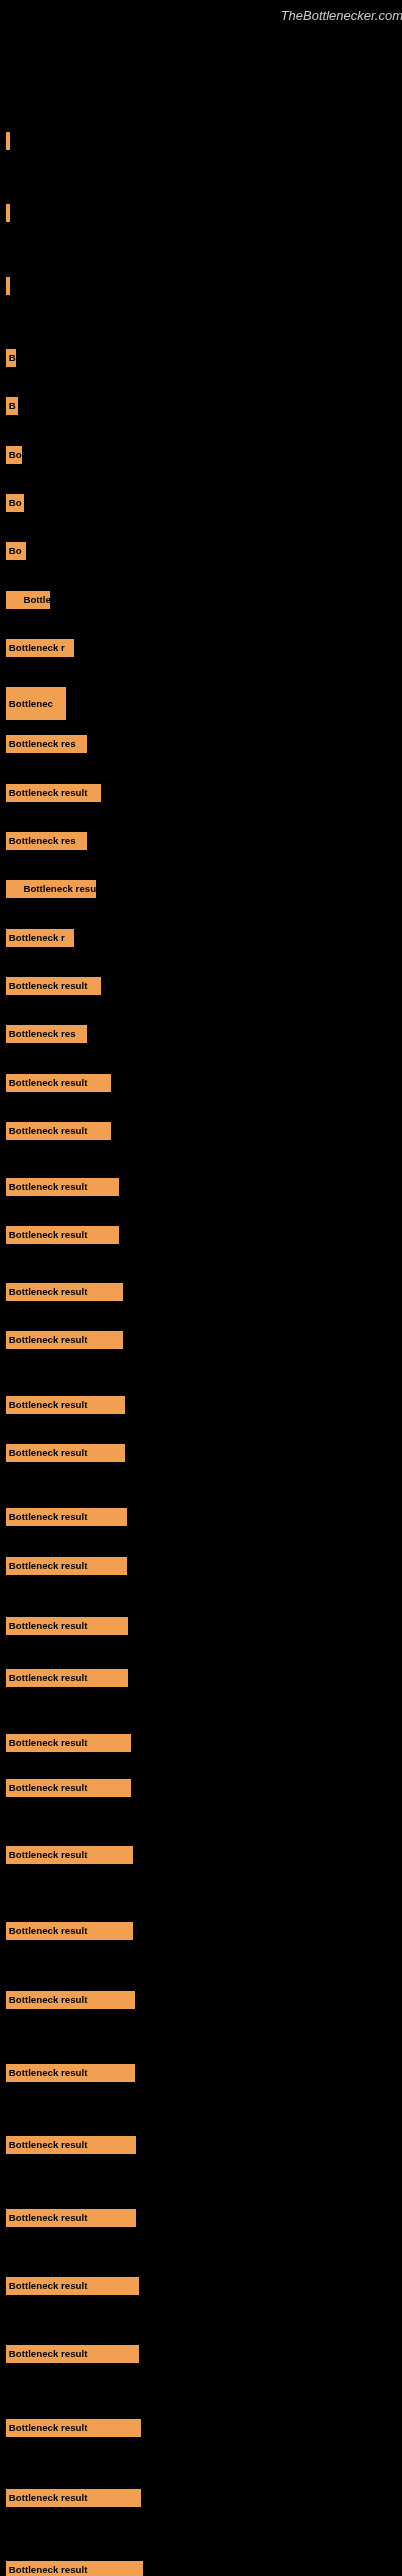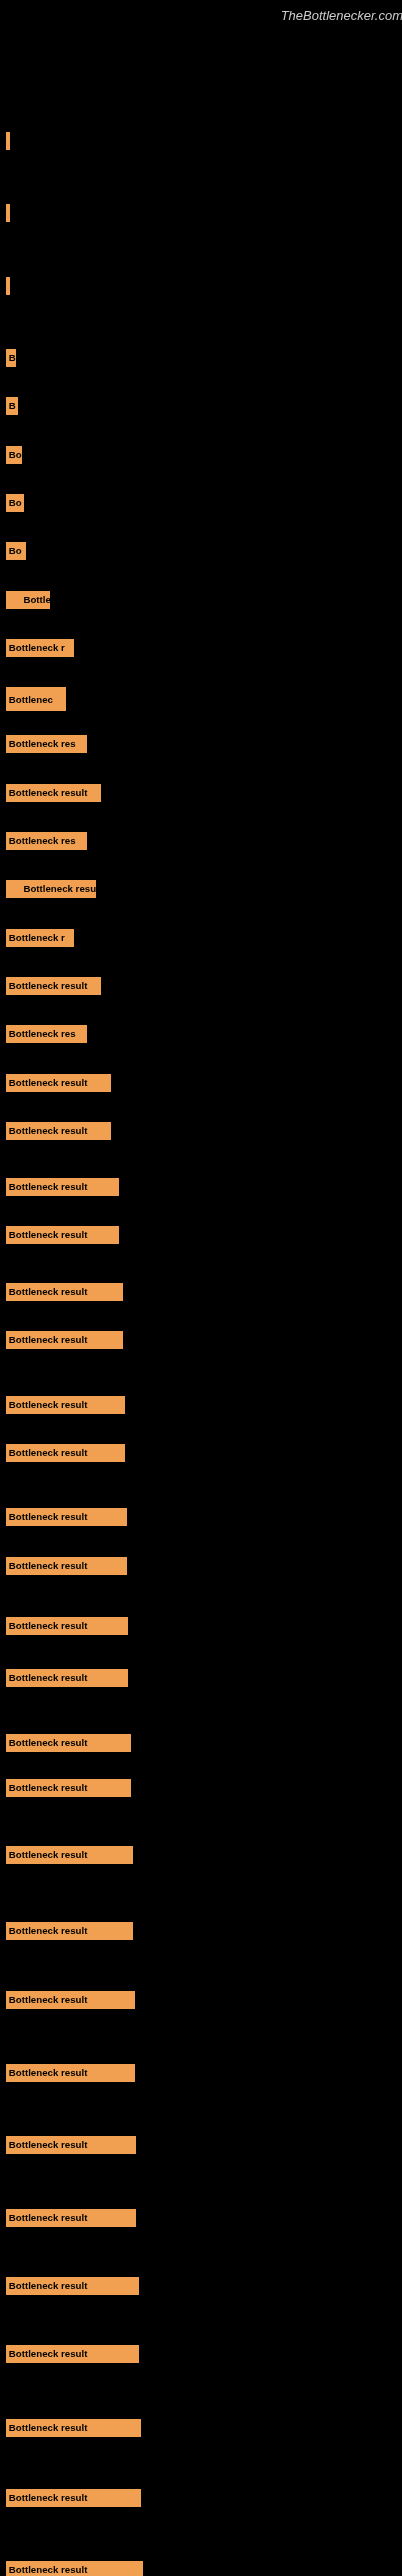--- a/index.html
+++ b/index.html
@@ -29,21 +29,21 @@
 <div style="position: absolute; top: 105px; left: 6.4px; height: 17.7px; width: 3.2px; background-color: rgb(240, 160, 80); display: flex; align-items: center; padding-left: 2.4px; overflow: hidden; font-size: 9.7px; font-weight: bold; color: rgb(0, 0, 0); white-space: nowrap;"></div>
     <div style="position: absolute; top: 177px; left: 6.4px; height: 17.7px; width: 3.2px; background-color: rgb(240, 160, 80); display: flex; align-items: center; padding-left: 2.4px; overflow: hidden; font-size: 9.7px; font-weight: bold; color: rgb(0, 0, 0); white-space: nowrap;"></div>
     <div style="position: absolute; top: 250px; left: 6.4px; height: 17.7px; width: 3.2px; background-color: rgb(240, 160, 80); display: flex; align-items: center; padding-left: 2.4px; overflow: hidden; font-size: 9.7px; font-weight: bold; color: rgb(0, 0, 0); white-space: nowrap;"></div>
     <div style="position: absolute; top: 322px; left: 6.4px; height: 17.7px; width: 9.7px; background-color: rgb(240, 160, 80); display: flex; align-items: center; padding-left: 2.4px; overflow: hidden; font-size: 9.7px; font-weight: bold; color: rgb(0, 0, 0); white-space: nowrap;">B</div>
     <div style="position: absolute; top: 370px; left: 6.4px; height: 17.7px; width: 11.3px; background-color: rgb(240, 160, 80); display: flex; align-items: center; padding-left: 2.4px; overflow: hidden; font-size: 9.7px; font-weight: bold; color: rgb(0, 0, 0); white-space: nowrap;">B</div>
     <div style="position: absolute; top: 419px; left: 6.4px; height: 17.7px; width: 16px; background-color: rgb(240, 160, 80); display: flex; align-items: center; padding-left: 2.4px; overflow: hidden; font-size: 9.7px; font-weight: bold; color: rgb(0, 0, 0); white-space: nowrap;">Bo</div>
     <div style="position: absolute; top: 467px; left: 6.4px; height: 17.7px; width: 17.7px; background-color: rgb(240, 160, 80); display: flex; align-items: center; padding-left: 2.4px; overflow: hidden; font-size: 9.7px; font-weight: bold; color: rgb(0, 0, 0); white-space: nowrap;">Bo</div>
     <div style="position: absolute; top: 515px; left: 6.4px; height: 17.7px; width: 19.3px; background-color: rgb(240, 160, 80); display: flex; align-items: center; padding-left: 2.4px; overflow: hidden; font-size: 9.7px; font-weight: bold; color: rgb(0, 0, 0); white-space: nowrap;">Bo</div>
     <div style="position: absolute; top: 564px; left: 6.4px; height: 17.7px; width: 44px; background-color: rgb(240, 160, 80); display: flex; align-items: center; padding-left: 17px; overflow: hidden; font-size: 9.7px; font-weight: bold; color: rgb(0, 0, 0); white-space: nowrap;">Bottlen</div>
     <div style="position: absolute; top: 612px; left: 6.4px; height: 17.7px; width: 68px; background-color: rgb(240, 160, 80); display: flex; align-items: center; padding-left: 2.4px; overflow: hidden; font-size: 9.7px; font-weight: bold; color: rgb(0, 0, 0); white-space: nowrap;">Bottleneck r</div>
-    <div style="position: absolute; top: 660px; left: 6.4px; height: 24px; width: 60px; background-color: rgb(240, 160, 80); display: flex; align-items: center; padding-left: 2.4px; overflow: hidden; font-size: 9.7px; font-weight: bold; color: rgb(0, 0, 0); white-space: nowrap;">Bottlenec</div>
+    <div style="position: absolute; top: 660px; left: 6.4px; height: 33px; width: 60px; background-color: rgb(240, 160, 80); display: flex; align-items: center; padding-left: 2.4px; overflow: hidden; font-size: 9.7px; font-weight: bold; color: rgb(0, 0, 0); white-space: nowrap;">Bottlenec</div>
     <div style="position: absolute; top: 708px; left: 6.4px; height: 17.7px; width: 81px; background-color: rgb(240, 160, 80); display: flex; align-items: center; padding-left: 2.4px; overflow: hidden; font-size: 9.7px; font-weight: bold; color: rgb(0, 0, 0); white-space: nowrap;">Bottleneck res</div>
     <div style="position: absolute; top: 757px; left: 6.4px; height: 17.7px; width: 95px; background-color: rgb(240, 160, 80); display: flex; align-items: center; padding-left: 2.4px; overflow: hidden; font-size: 9.7px; font-weight: bold; color: rgb(0, 0, 0); white-space: nowrap;">Bottleneck result</div>
     <div style="position: absolute; top: 805px; left: 6.4px; height: 17.7px; width: 81px; background-color: rgb(240, 160, 80); display: flex; align-items: center; padding-left: 2.4px; overflow: hidden; font-size: 9.7px; font-weight: bold; color: rgb(0, 0, 0); white-space: nowrap;">Bottleneck res</div>
     <div style="position: absolute; top: 853px; left: 6.4px; height: 17.7px; width: 90px; background-color: rgb(240, 160, 80); display: flex; align-items: center; padding-left: 17px; overflow: hidden; font-size: 9.7px; font-weight: bold; color: rgb(0, 0, 0); white-space: nowrap;">Bottleneck resul</div>
     <div style="position: absolute; top: 902px; left: 6.4px; height: 17.7px; width: 68px; background-color: rgb(240, 160, 80); display: flex; align-items: center; padding-left: 2.4px; overflow: hidden; font-size: 9.7px; font-weight: bold; color: rgb(0, 0, 0); white-space: nowrap;">Bottleneck r</div>
     <div style="position: absolute; top: 950px; left: 6.4px; height: 17.7px; width: 95px; background-color: rgb(240, 160, 80); display: flex; align-items: center; padding-left: 2.4px; overflow: hidden; font-size: 9.7px; font-weight: bold; color: rgb(0, 0, 0); white-space: nowrap;">Bottleneck result</div>
     <div style="position: absolute; top: 998px; left: 6.4px; height: 17.7px; width: 81px; background-color: rgb(240, 160, 80); display: flex; align-items: center; padding-left: 2.4px; overflow: hidden; font-size: 9.7px; font-weight: bold; color: rgb(0, 0, 0); white-space: nowrap;">Bottleneck res</div>
     <div style="position: absolute; top: 1047px; left: 6.4px; height: 17.7px; width: 105px; background-color: rgb(240, 160, 80); display: flex; align-items: center; padding-left: 2.4px; overflow: hidden; font-size: 9.7px; font-weight: bold; color: rgb(0, 0, 0); white-space: nowrap;">Bottleneck result</div>
     <div style="position: absolute; top: 1095px; left: 6.4px; height: 17.7px; width: 105px; background-color: rgb(240, 160, 80); display: flex; align-items: center; padding-left: 2.4px; overflow: hidden; font-size: 9.7px; font-weight: bold; color: rgb(0, 0, 0); white-space: nowrap;">Bottleneck result</div>
     <div style="position: absolute; top: 1151px; left: 6.4px; height: 17.7px; width: 113px; background-color: rgb(240, 160, 80); display: flex; align-items: center; padding-left: 2.4px; overflow: hidden; font-size: 9.7px; font-weight: bold; color: rgb(0, 0, 0); white-space: nowrap;">Bottleneck result</div>

